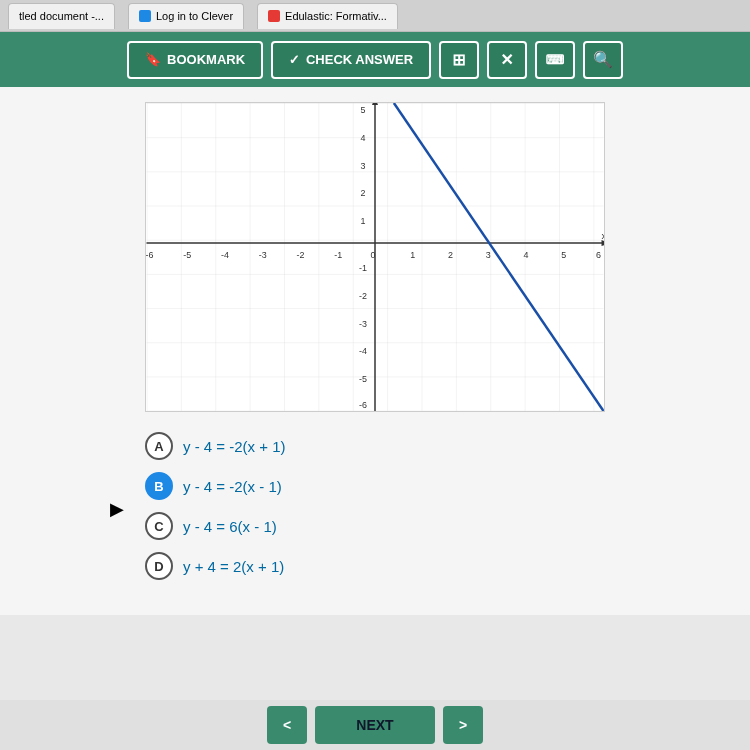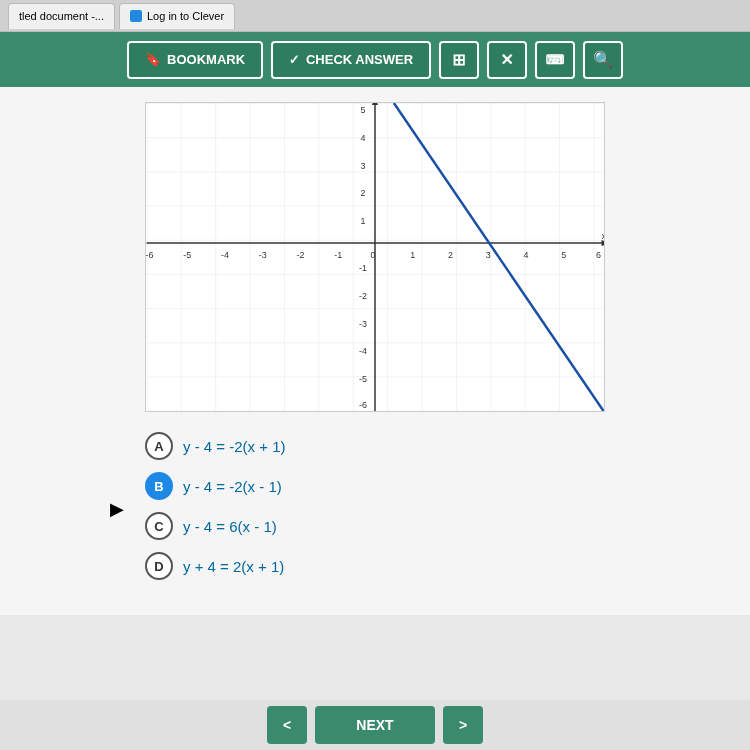--- a/index.html
+++ b/index.html
@@ -11,21 +11,21 @@
       overflow: hidden;
     }
 
     
     .tab-bar {
       background: #d0d0d0;
       height: 32px;
       display: flex;
       align-items: center;
       padding: 0 8px;
-      gap: 4px;
+      gap: 13px;
       border-bottom: 1px solid #bbb;
     }
     .tab {
       height: 26px;
       padding: 0 10px;
       border-radius: 4px 4px 0 0;
       display: flex;
       align-items: center;
       font-size: 11px;
       gap: 5px;
@@ -179,21 +179,21 @@
       justify-content: center;
     }
     .nav-arrow {
       background: #3a8a6e;
       color: white;
       width: 40px;
       padding: 0;
     }
     .nav-next {
       background: #3a8a6e;
-      color: #ffffff;
+      color: #0f172a;
       width: 120px;
     }
 
     .cursor-arrow {
       position: absolute;
       left: 110px;
       top: 498px;
       font-size: 18px;
       color: black;
       pointer-events: none;
@@ -202,20 +202,24 @@
 </head>
 <body>
 
 <div class="tab-bar">
   <div class="tab">
     <span>tled document -...</span>
   </div>
   <div class="tab">
     <span class="tab-icon tab-icon-c"></span>
     <span>Log in to Clever</span>
+  </div>
+  <div class="tab">
+    <span class="tab-icon tab-icon-e"></span>
+    <span>Edulastic: Formativ...</span>
   </div>
 </div>
 
 <div class="toolbar">
   <button class="toolbar-btn btn-bookmark">
     <span>🔖</span>
     <span>BOOKMARK</span>
   </button>
   <button class="toolbar-btn btn-check">
     <span>✓</span>

